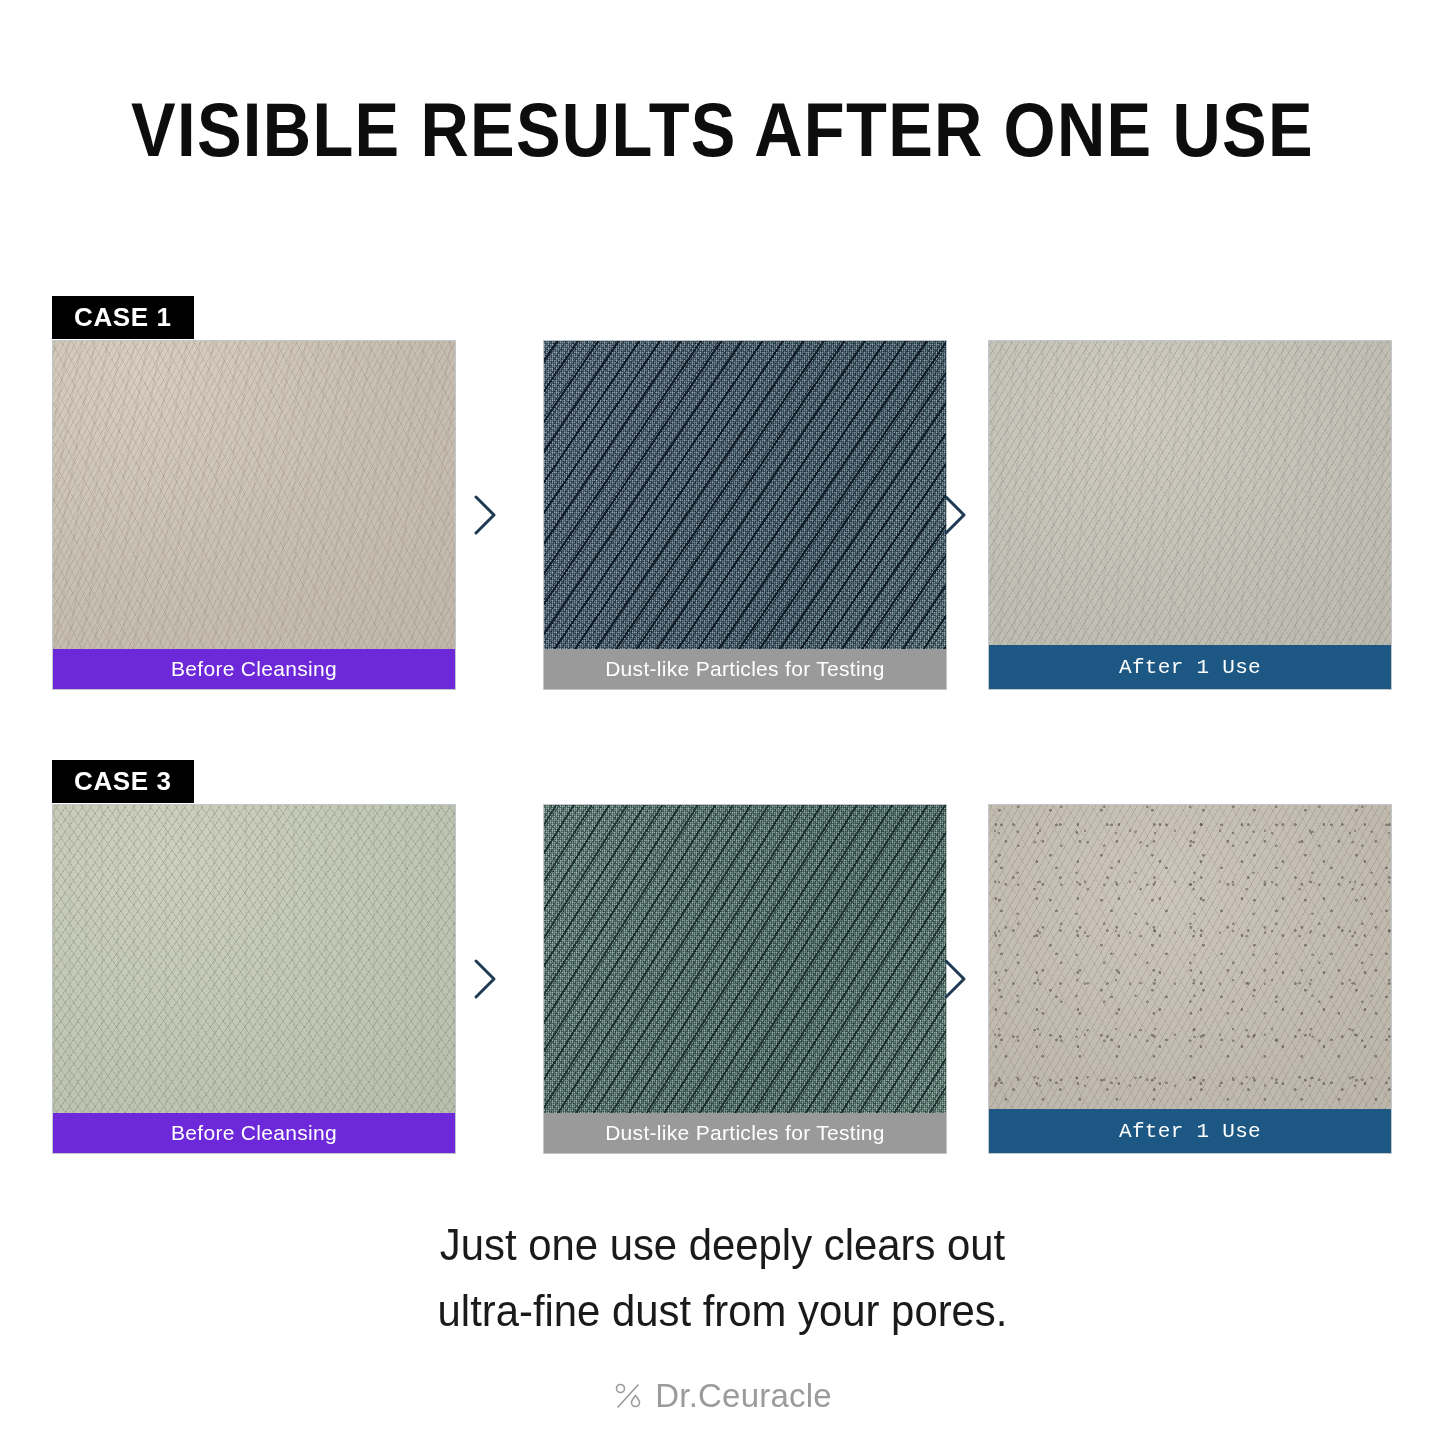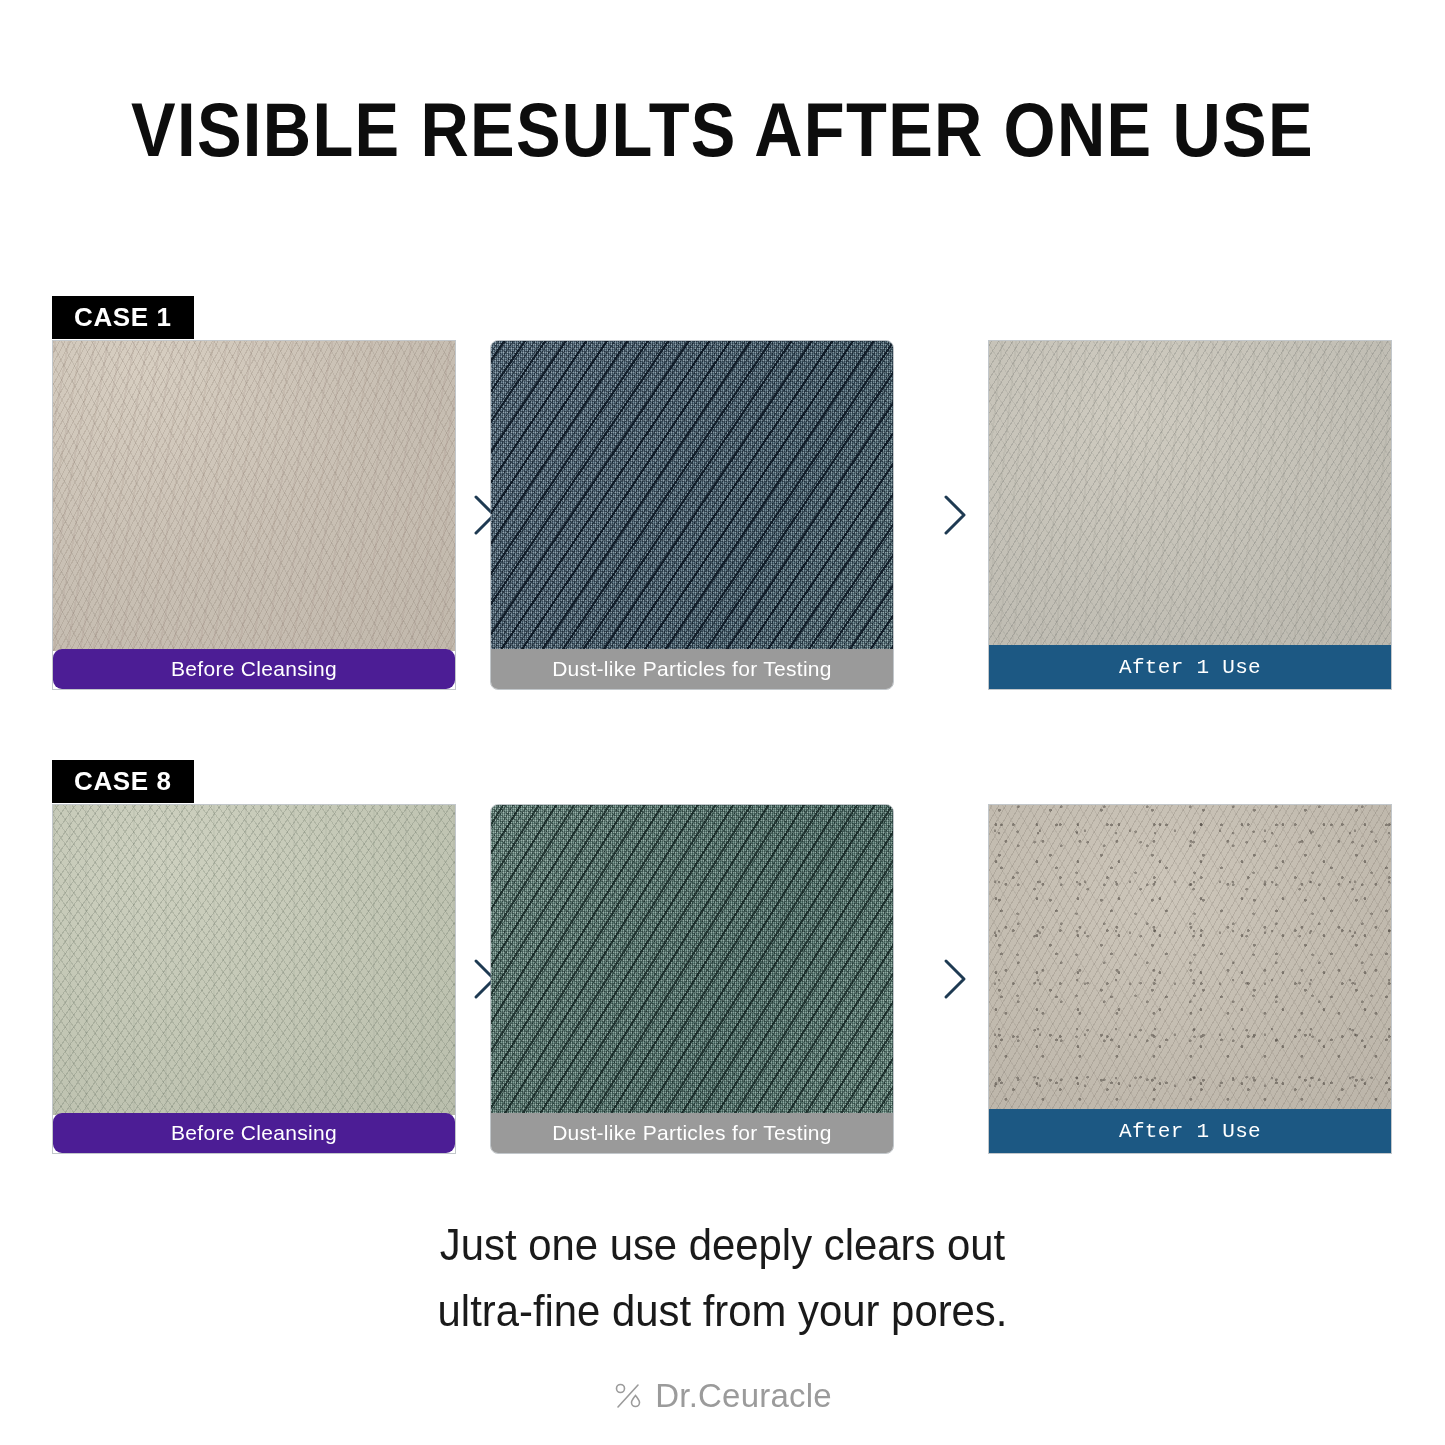--- a/index.html
+++ b/index.html
@@ -54,21 +54,21 @@
 
   .panel {
     position:absolute;
     top:44px;
     width:404px;
     height:350px;
     overflow:hidden;
     border:1px solid rgba(120,130,140,0.45);
   }
   .panel.p1 { left:52px; }
-  .panel.p2 { left:490px;border-radius:8px; }
+  .panel.p2 { left:543px; }
   .panel.p3 { left:988px; }
 
   .thumb {
     position:absolute;
     left:0; top:0; right:0;
     height:310px;
     overflow:hidden;
   }
 
   
@@ -196,21 +196,21 @@
     left:0; right:0; bottom:0;
     height:40px;
     display:flex;
     align-items:center;
     justify-content:center;
     color:#ffffff;
     font-size:21px;
     font-weight:400;
     letter-spacing:0.3px;
   }
-  .cap-light { background:#4c1d95;border-radius:9px; }
+  .cap-light { background:#6d28d9; }
   .cap-mid   { background:#9a9a9a; }
   .cap-blue  { background:#1c5883; }
 
   
   .panel.p3 .thumb { height:306px; }
   .panel.p3 .caption { height:44px;font-family:Liberation Mono, monospace; }
 
   
   .chev {
     position:absolute;
@@ -292,21 +292,21 @@
     <div class="panel p3">
       <div class="thumb">
         <div class="tex-skin-cool"></div>
       </div>
       <div class="caption cap-blue">After 1 Use</div>
     </div>
   </div>
 
   <div class="case-row" id="case-row-2">
 
-    <div class="case-badge">CASE 8</div>
+    <div class="case-badge">CASE 3</div>
 
     <div class="panel p1">
       <div class="thumb">
         <div class="tex-skin-green"></div>
       </div>
       <div class="caption cap-light">Before Cleansing</div>
     </div>
 
     <div class="chev" id="chev-2a">
       <svg viewBox="0 0 34 46" fill="none" xmlns="http://www.w3.org/2000/svg">

